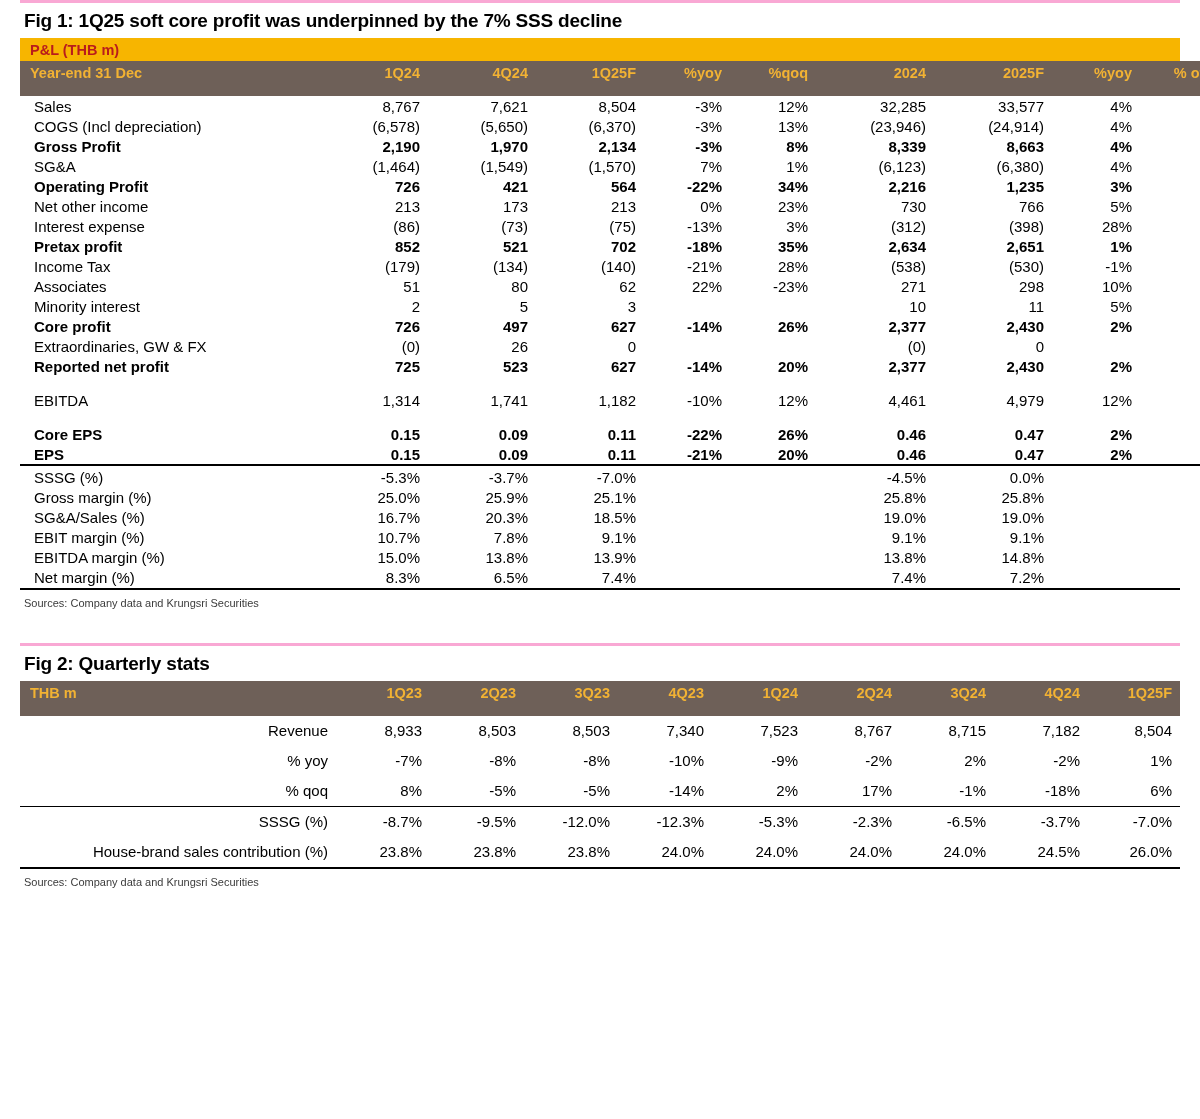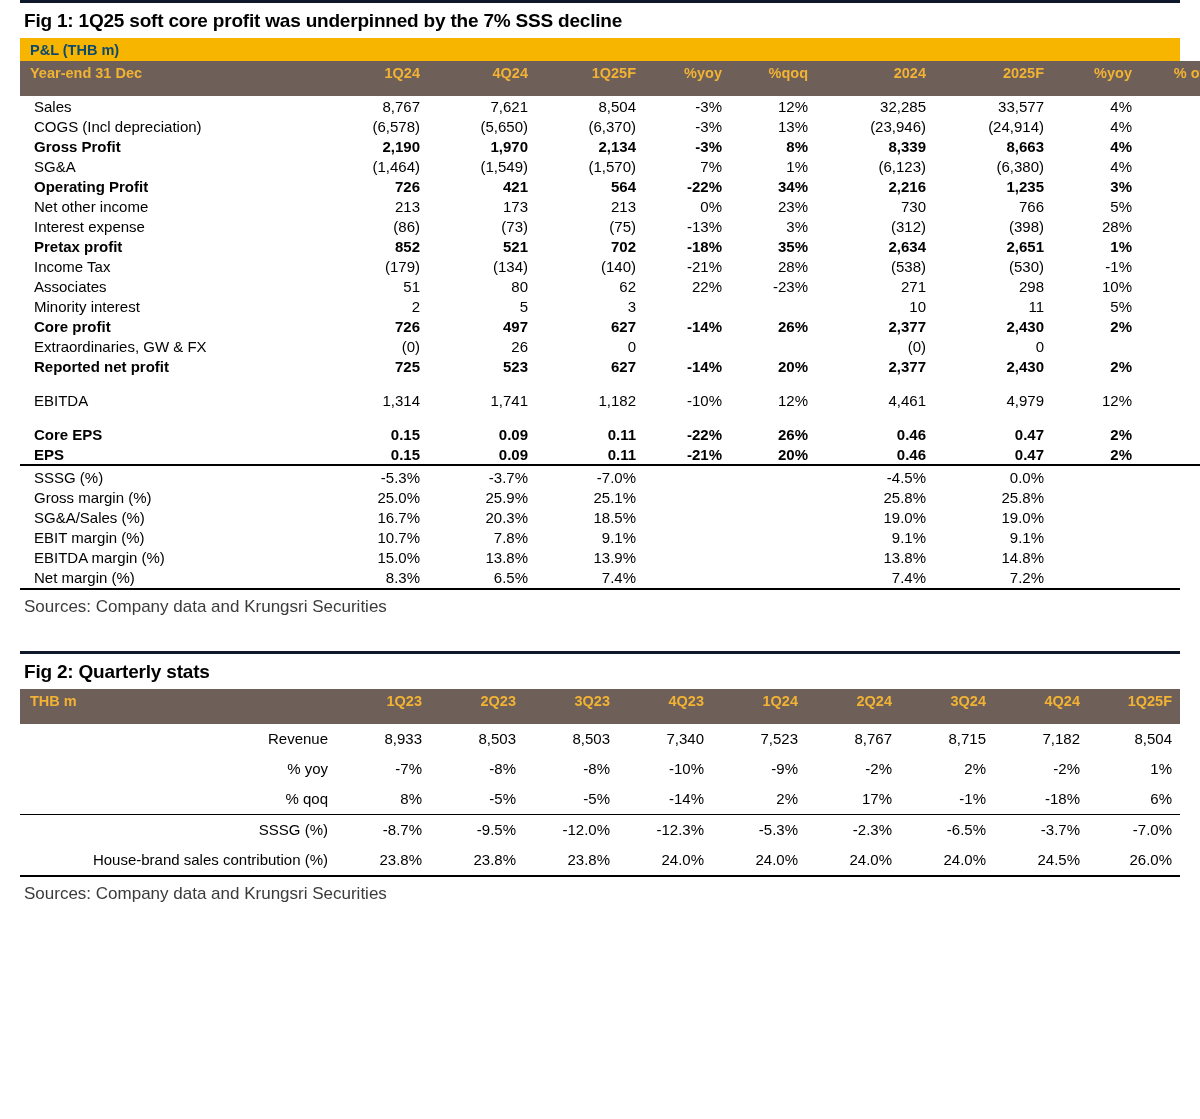--- a/index.html
+++ b/index.html
@@ -14,34 +14,34 @@
     position: relative;
     background: #ffffff;
     padding: 0;
   }
 
   
   .fig {
     margin: 0 20px;
   }
   .fig-topline {
-    border-top: 3px solid #0f172a;
+    border-top: 3px solid #f9a8d4;
   }
   .fig-title {
     font-size: 19px;
     font-weight: bold;
     color: #000000;
     letter-spacing: -0.2px;
     padding: 7px 4px 6px 4px;
   }
 
   
   .gold-band {
     background: #F7B500;
-    color: #0c4a6e;
+    color: #b91c1c;
     font-size: 14.5px;
     font-weight: bold;
     padding: 4px 10px 19px 10px;
     height: 14px;
     line-height: 16px;
   }
 
   
   table {
     border-collapse: collapse;
@@ -75,21 +75,21 @@
     padding-left: 14px;
   }
   tr.bold td { font-weight: bold; }
   tr.spacer td { height: 14px; padding: 0; font-size: 0; }
   tr.rule-top td { border-top: 2px solid #000000; padding-top: 3px; }
   .tbl-bottom-rule {
     border-top: 2px solid #000000;
     height: 0;
   }
   .sources {
-    font-size: 17px;
+    font-size: 11px;
     color: #3b3b3b;
     padding: 7px 4px 0 4px;
   }
 
   
   .fig2 thead th { font-size: 14.5px; }
   .fig2 tbody td { padding: 6.5px 8px; font-size: 15px; text-align: right; }
   .fig2 tbody td.lbl { padding-left: 14px; }
   .fig2 tr.rule-top td { border-top: 1.6px solid #000000; }
 

